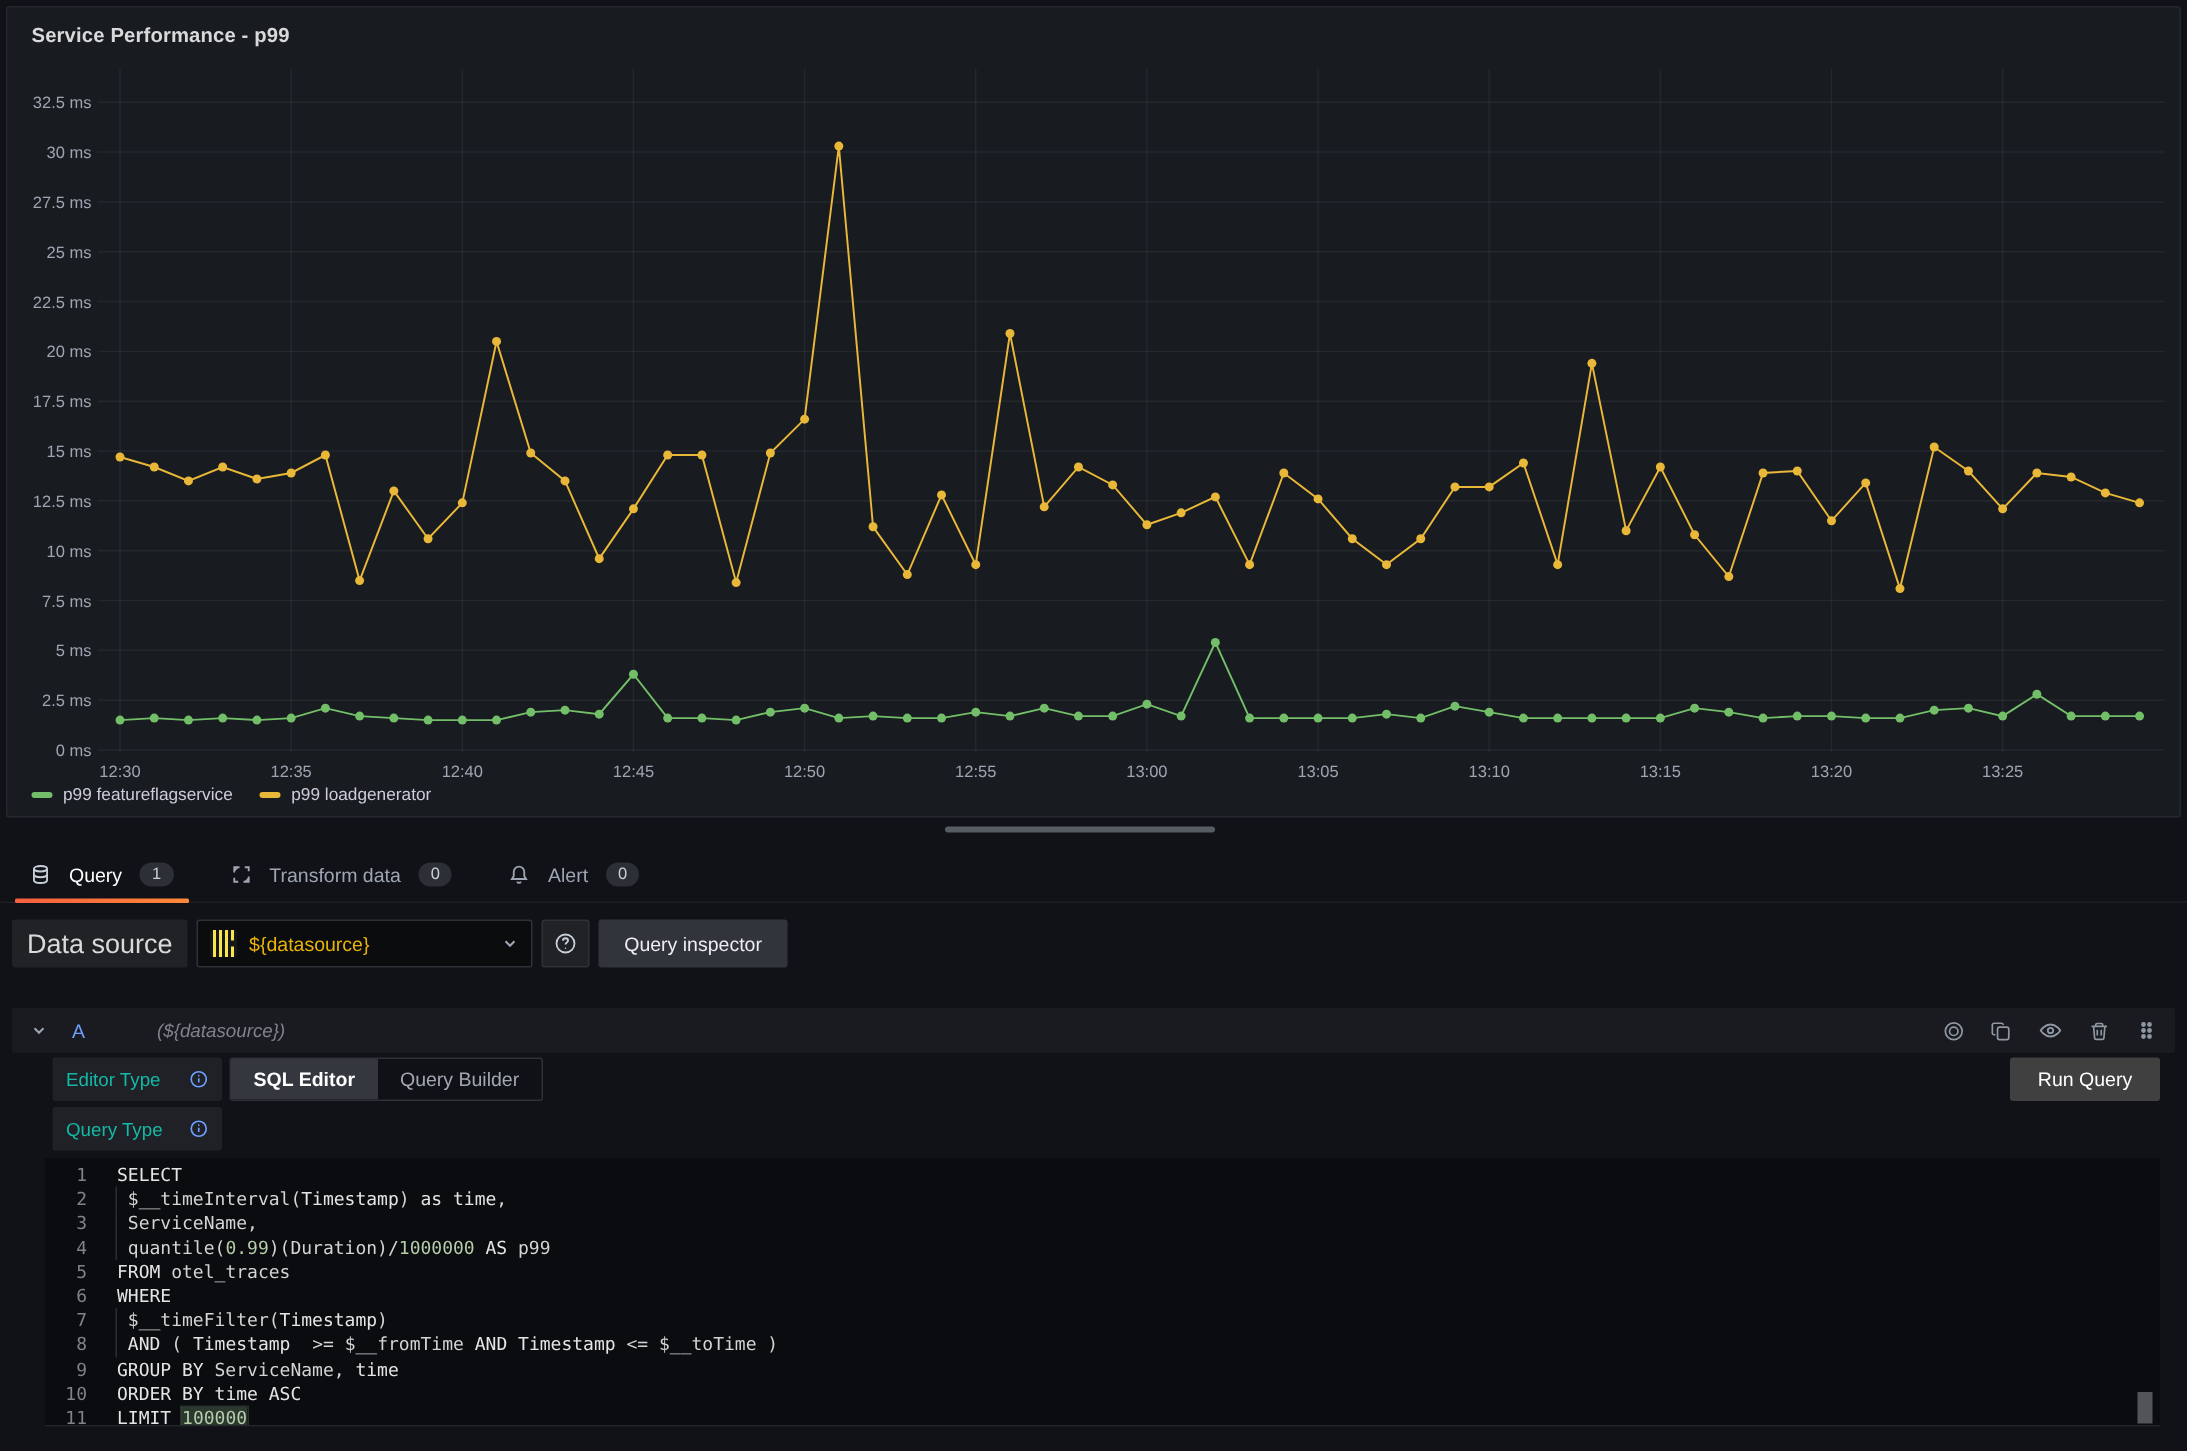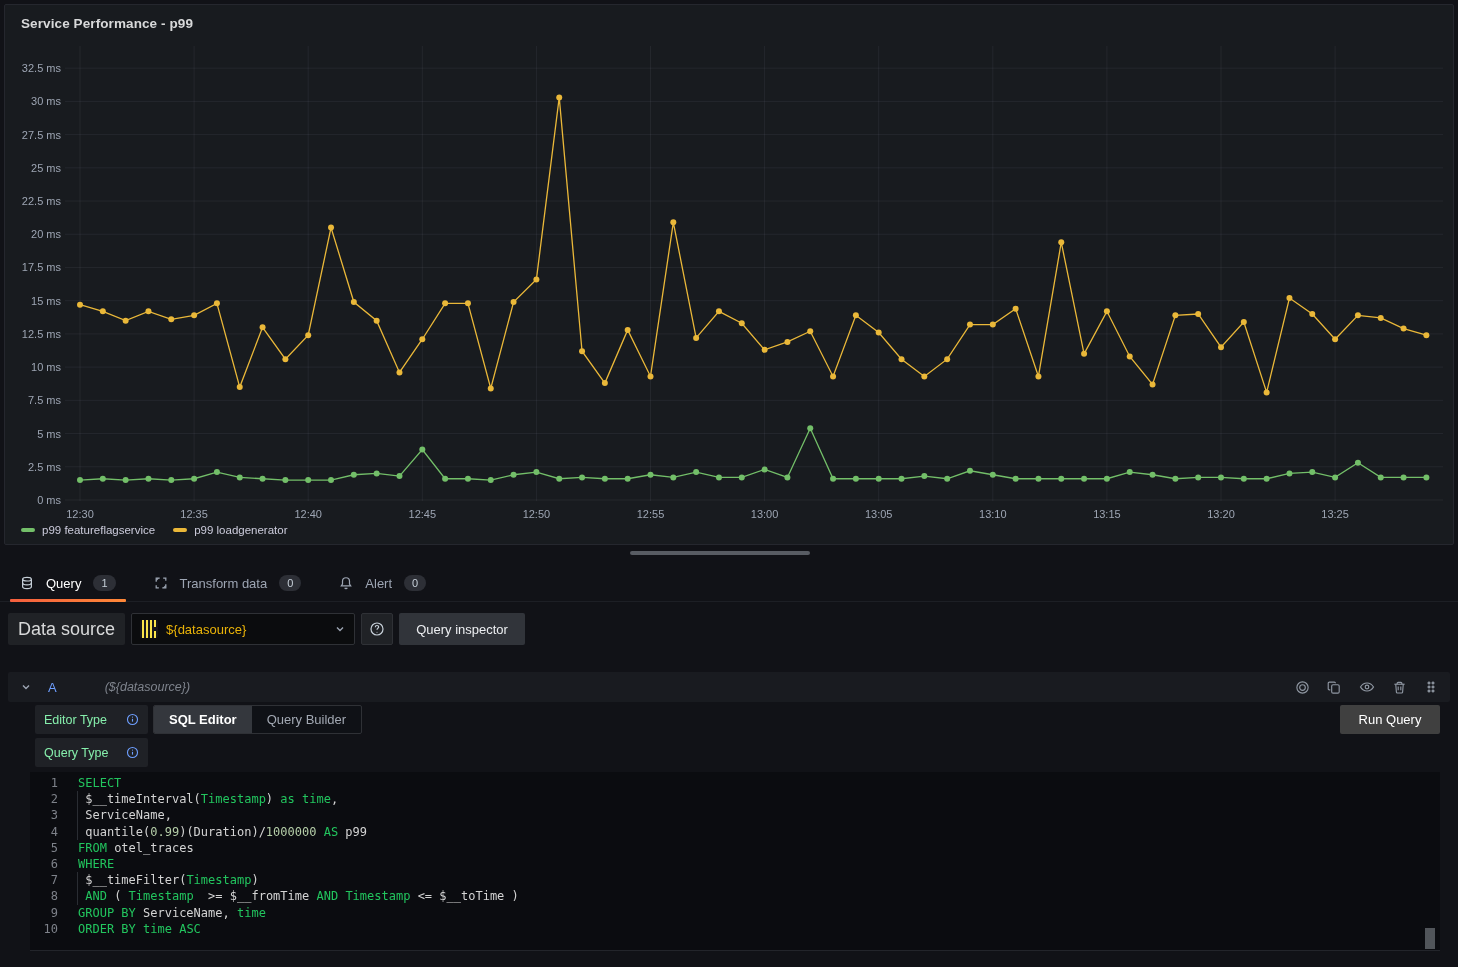--- a/index.html
+++ b/index.html
@@ -65,39 +65,39 @@
   .q-ds-name { color:#7E838C; font-size:12.5px; font-style:italic; }
   .q-actions { margin-left:auto; display:flex; align-items:center; gap:17px; color:#9098A3; }
   .q-actions .icon-btn { display:flex; cursor:pointer; }
   .q-actions svg { stroke:#9098A3; }
 
   .form-row { position:absolute; left:35px; height:29px; display:flex; gap:5px; }
   .row-editor-type { top:705px; }
   .row-query-type { top:738px; }
   .field-chip { width:113px; background:#1F2126; border-radius:2px; display:flex;
     align-items:center; justify-content:space-between; padding:0 9px; }
-  .field-chip .chip-label { color:#86efac; font-size:12.5px; font-weight:500; }
+  .field-chip .chip-label { color:#14b8a6; font-size:12.5px; font-weight:500; }
   .radio-group { display:flex; background:#0F1116; border:1px solid #2F3136;
     border-radius:2px; overflow:hidden; }
   .radio-opt { display:flex; align-items:center; padding:0 15px; font-size:13px;
     color:#A2A8B3; cursor:pointer; }
   .radio-opt.active { background:#34373D; color:#FFFFFF; font-weight:700; }
   .run-btn { position:absolute; left:1340px; top:705px; width:100px; height:29px;
     background:#404040; border:none; border-radius:2px; color:#FFFFFF; font-size:13px;
     font-weight:500; cursor:pointer; font-family:inherit; }
 
   
   .code-editor { position:absolute; left:30px; top:772px; width:1410px; height:179px;
     background:#0B0C10; border-bottom:1px solid #23252B; padding-top:3px;
     font-family:"DejaVu Sans Mono", monospace; font-size:12px; cursor:text; overflow:hidden; }
   .code-line { position:relative; height:16.2px; line-height:16.2px; white-space:pre; }
   .ln { position:absolute; left:0; width:28px; text-align:right; color:#7E828A; }
   .code-text { position:absolute; left:48px; }
   .guide { position:absolute; left:47px; top:0; bottom:0; width:1px; background:#2A2D33; }
-  .tk-kw { color:#22c55e; }
+  .tk-kw { color:#e5e5e5; }
   .tk-def { color:#D4D4D4; }
   .tk-num { color:#B5CEA8; }
   .tk-numhl { color:#B5CEA8; background:rgba(118,160,124,.30); box-shadow:0 0 0 1px rgba(118,160,124,.25); }
   .editor-scroll-slider { position:absolute; right:5px; bottom:1px; width:10px; height:21px;
     background:#6A6D73; opacity:.75; }
 </style>
 </head>
 <body>
 
 <div class="panel">
@@ -424,15 +424,16 @@
       <div class="code-line"><span class="ln">1</span><span class="code-text"><span class="tk-kw">SELECT</span></span></div>
       <div class="code-line"><span class="ln">2</span><span class="guide"></span><span class="code-text"><span class="tk-def"> $__timeInterval(</span><span class="tk-kw">Timestamp</span><span class="tk-def">) </span><span class="tk-kw">as</span><span class="tk-def"> </span><span class="tk-kw">time</span><span class="tk-def">,</span></span></div>
       <div class="code-line"><span class="ln">3</span><span class="guide"></span><span class="code-text"><span class="tk-def"> ServiceName,</span></span></div>
       <div class="code-line"><span class="ln">4</span><span class="guide"></span><span class="code-text"><span class="tk-def"> quantile(</span><span class="tk-num">0.99</span><span class="tk-def">)(Duration)/</span><span class="tk-num">1000000</span><span class="tk-def"> </span><span class="tk-kw">AS</span><span class="tk-def"> p99</span></span></div>
       <div class="code-line"><span class="ln">5</span><span class="code-text"><span class="tk-kw">FROM</span><span class="tk-def"> otel_traces</span></span></div>
       <div class="code-line"><span class="ln">6</span><span class="code-text"><span class="tk-kw">WHERE</span></span></div>
       <div class="code-line"><span class="ln">7</span><span class="guide"></span><span class="code-text"><span class="tk-def"> $__timeFilter(</span><span class="tk-kw">Timestamp</span><span class="tk-def">)</span></span></div>
       <div class="code-line"><span class="ln">8</span><span class="guide"></span><span class="code-text"><span class="tk-def"> </span><span class="tk-kw">AND</span><span class="tk-def"> ( </span><span class="tk-kw">Timestamp</span><span class="tk-def">  &gt;= $__fromTime </span><span class="tk-kw">AND</span><span class="tk-def"> </span><span class="tk-kw">Timestamp</span><span class="tk-def"> &lt;= $__toTime )</span></span></div>
       <div class="code-line"><span class="ln">9</span><span class="code-text"><span class="tk-kw">GROUP BY</span><span class="tk-def"> ServiceName, </span><span class="tk-kw">time</span></span></div>
       <div class="code-line"><span class="ln">10</span><span class="code-text"><span class="tk-kw">ORDER BY</span><span class="tk-def"> </span><span class="tk-kw">time</span><span class="tk-def"> </span><span class="tk-kw">ASC</span></span></div>
+      <div class="code-line"><span class="ln">11</span><span class="code-text"><span class="tk-kw">LIMIT</span><span class="tk-def"> </span><span class="tk-numhl">100000</span></span></div>
     </div>
   <div class="editor-scroll-slider"></div>
 </div>
 
 </body></html>

